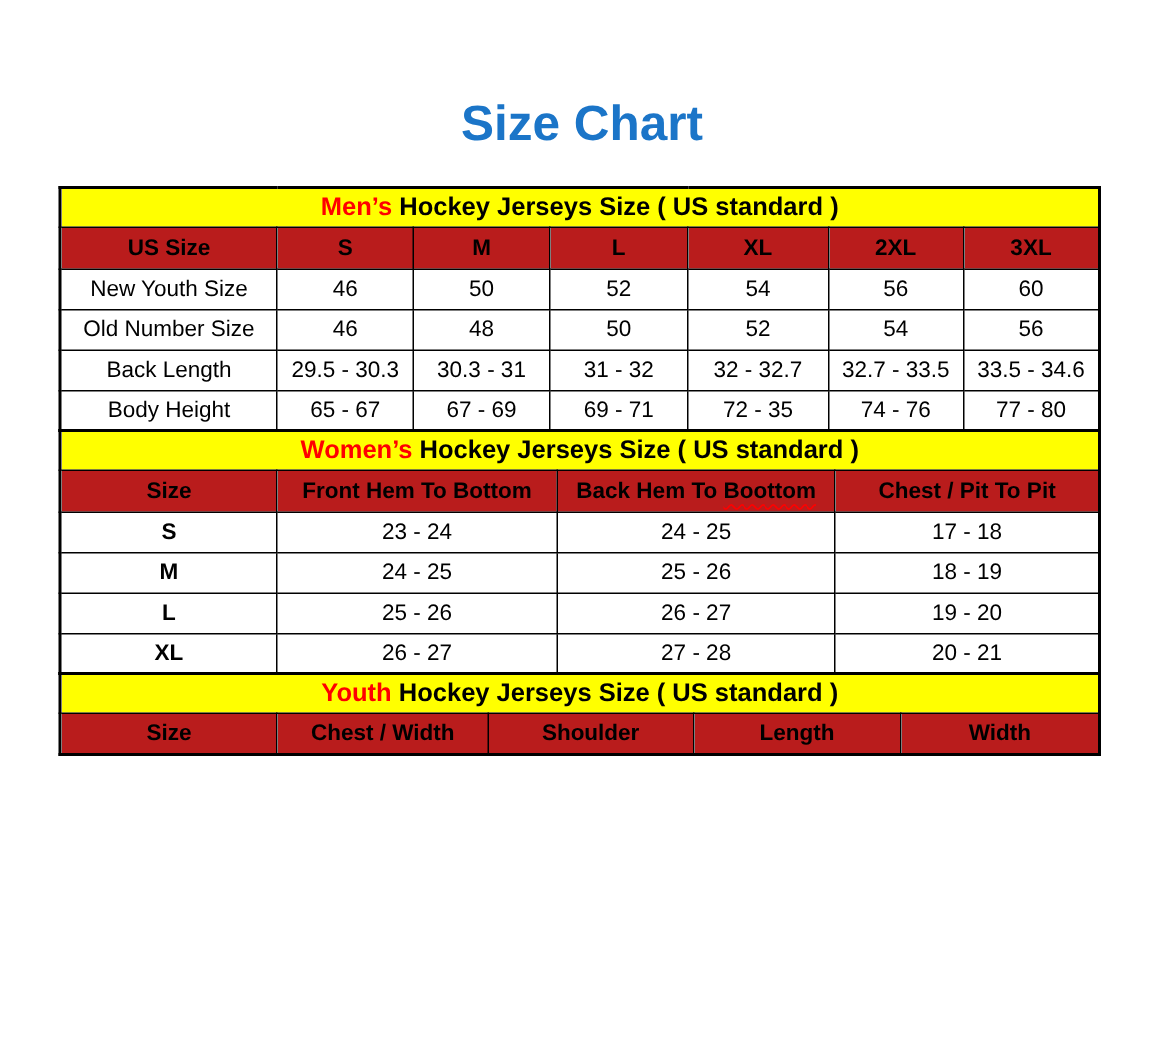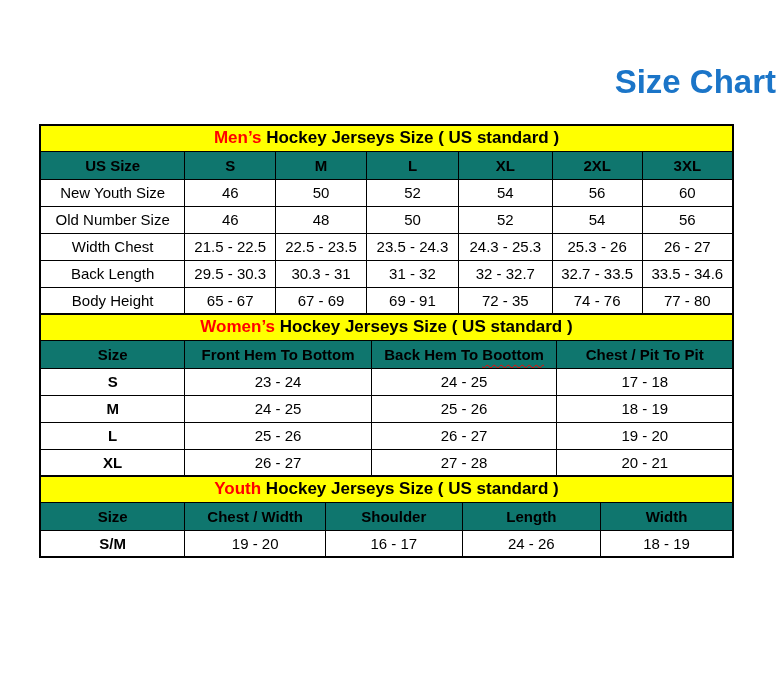--- a/index.html
+++ b/index.html
@@ -14,21 +14,21 @@
     width: 776px;
     height: 692px;
     padding-top: 64px;
     font-family: "Liberation Sans", "DejaVu Sans", sans-serif;
     color: #000;
     background: #ffffff;
     overflow: hidden;
   }
   .title {
     margin: 0 0 24px 0;
-    text-align: right;
+    text-align: center;
     font-size: 33px;
     line-height: 36px;
     font-weight: bold;
     color: var(--title-blue);
   }
   .tables { width: 695px; margin-left: 39px; }
   table.sec {
     border-collapse: collapse;
     width: 100%;
     table-layout: fixed;
@@ -47,21 +47,21 @@
     background: var(--yellow);
     height: 26px;
     font-weight: bold;
     font-size: 17px;
   }
   td.banner .red { color: var(--red); }
   table.sec th {
     height: 28px;
     font-size: 15px;
     font-weight: bold;
-    background: #0f766e;
+    background: #b91c1c;
   }
   td.cell, td.rowlabel {
     height: 27px;
     font-size: 15px;
     background: #ffffff;
   }
   td.rowlabel.bold { font-weight: bold; }
   .squiggle {
     text-decoration-line: underline;
     text-decoration-style: wavy;
@@ -112,42 +112,33 @@
           <tr>
             <td class="rowlabel">Old Number Size</td>
             <td class="cell">46</td>
             <td class="cell">48</td>
             <td class="cell">50</td>
             <td class="cell">52</td>
             <td class="cell">54</td>
             <td class="cell">56</td>
           </tr>
           <tr>
-            <td class="rowlabel">Width Chest</td>
-            <td class="cell">21.5 - 22.5</td>
-            <td class="cell">22.5 - 23.5</td>
-            <td class="cell">23.5 - 24.3</td>
-            <td class="cell">24.3 - 25.3</td>
-            <td class="cell">25.3 - 26</td>
-            <td class="cell">26 - 27</td>
-          </tr>
-          <tr>
             <td class="rowlabel">Back Length</td>
             <td class="cell">29.5 - 30.3</td>
             <td class="cell">30.3 - 31</td>
             <td class="cell">31 - 32</td>
             <td class="cell">32 - 32.7</td>
             <td class="cell">32.7 - 33.5</td>
             <td class="cell">33.5 - 34.6</td>
           </tr>
           <tr>
             <td class="rowlabel">Body Height</td>
             <td class="cell">65 - 67</td>
             <td class="cell">67 - 69</td>
-            <td class="cell">69 - 91</td>
+            <td class="cell">69 - 71</td>
             <td class="cell">72 - 35</td>
             <td class="cell">74 - 76</td>
             <td class="cell">77 - 80</td>
           </tr>
         </tbody>
       </table>
     <table class="sec">
         <colgroup>
           <col style="width: 20.9%;">
           <col style="width: 26.9%;">
@@ -202,23 +193,16 @@
           <tr>
             <td colspan="5" class="banner"><span class="red">Youth</span> Hockey Jerseys Size ( US standard )</td>
           </tr>
           <tr>
             <th>Size</th>
             <th>Chest / Width</th>
             <th>Shoulder</th>
             <th>Length</th>
             <th>Width</th>
           </tr>
-          <tr>
-            <td class="rowlabel bold">S/M</td>
-            <td class="cell">19 - 20</td>
-            <td class="cell">16 - 17</td>
-            <td class="cell">24 - 26</td>
-            <td class="cell">18 - 19</td>
-          </tr>
         </tbody>
       </table>
   </div>
 </div>
 
 </body></html>

